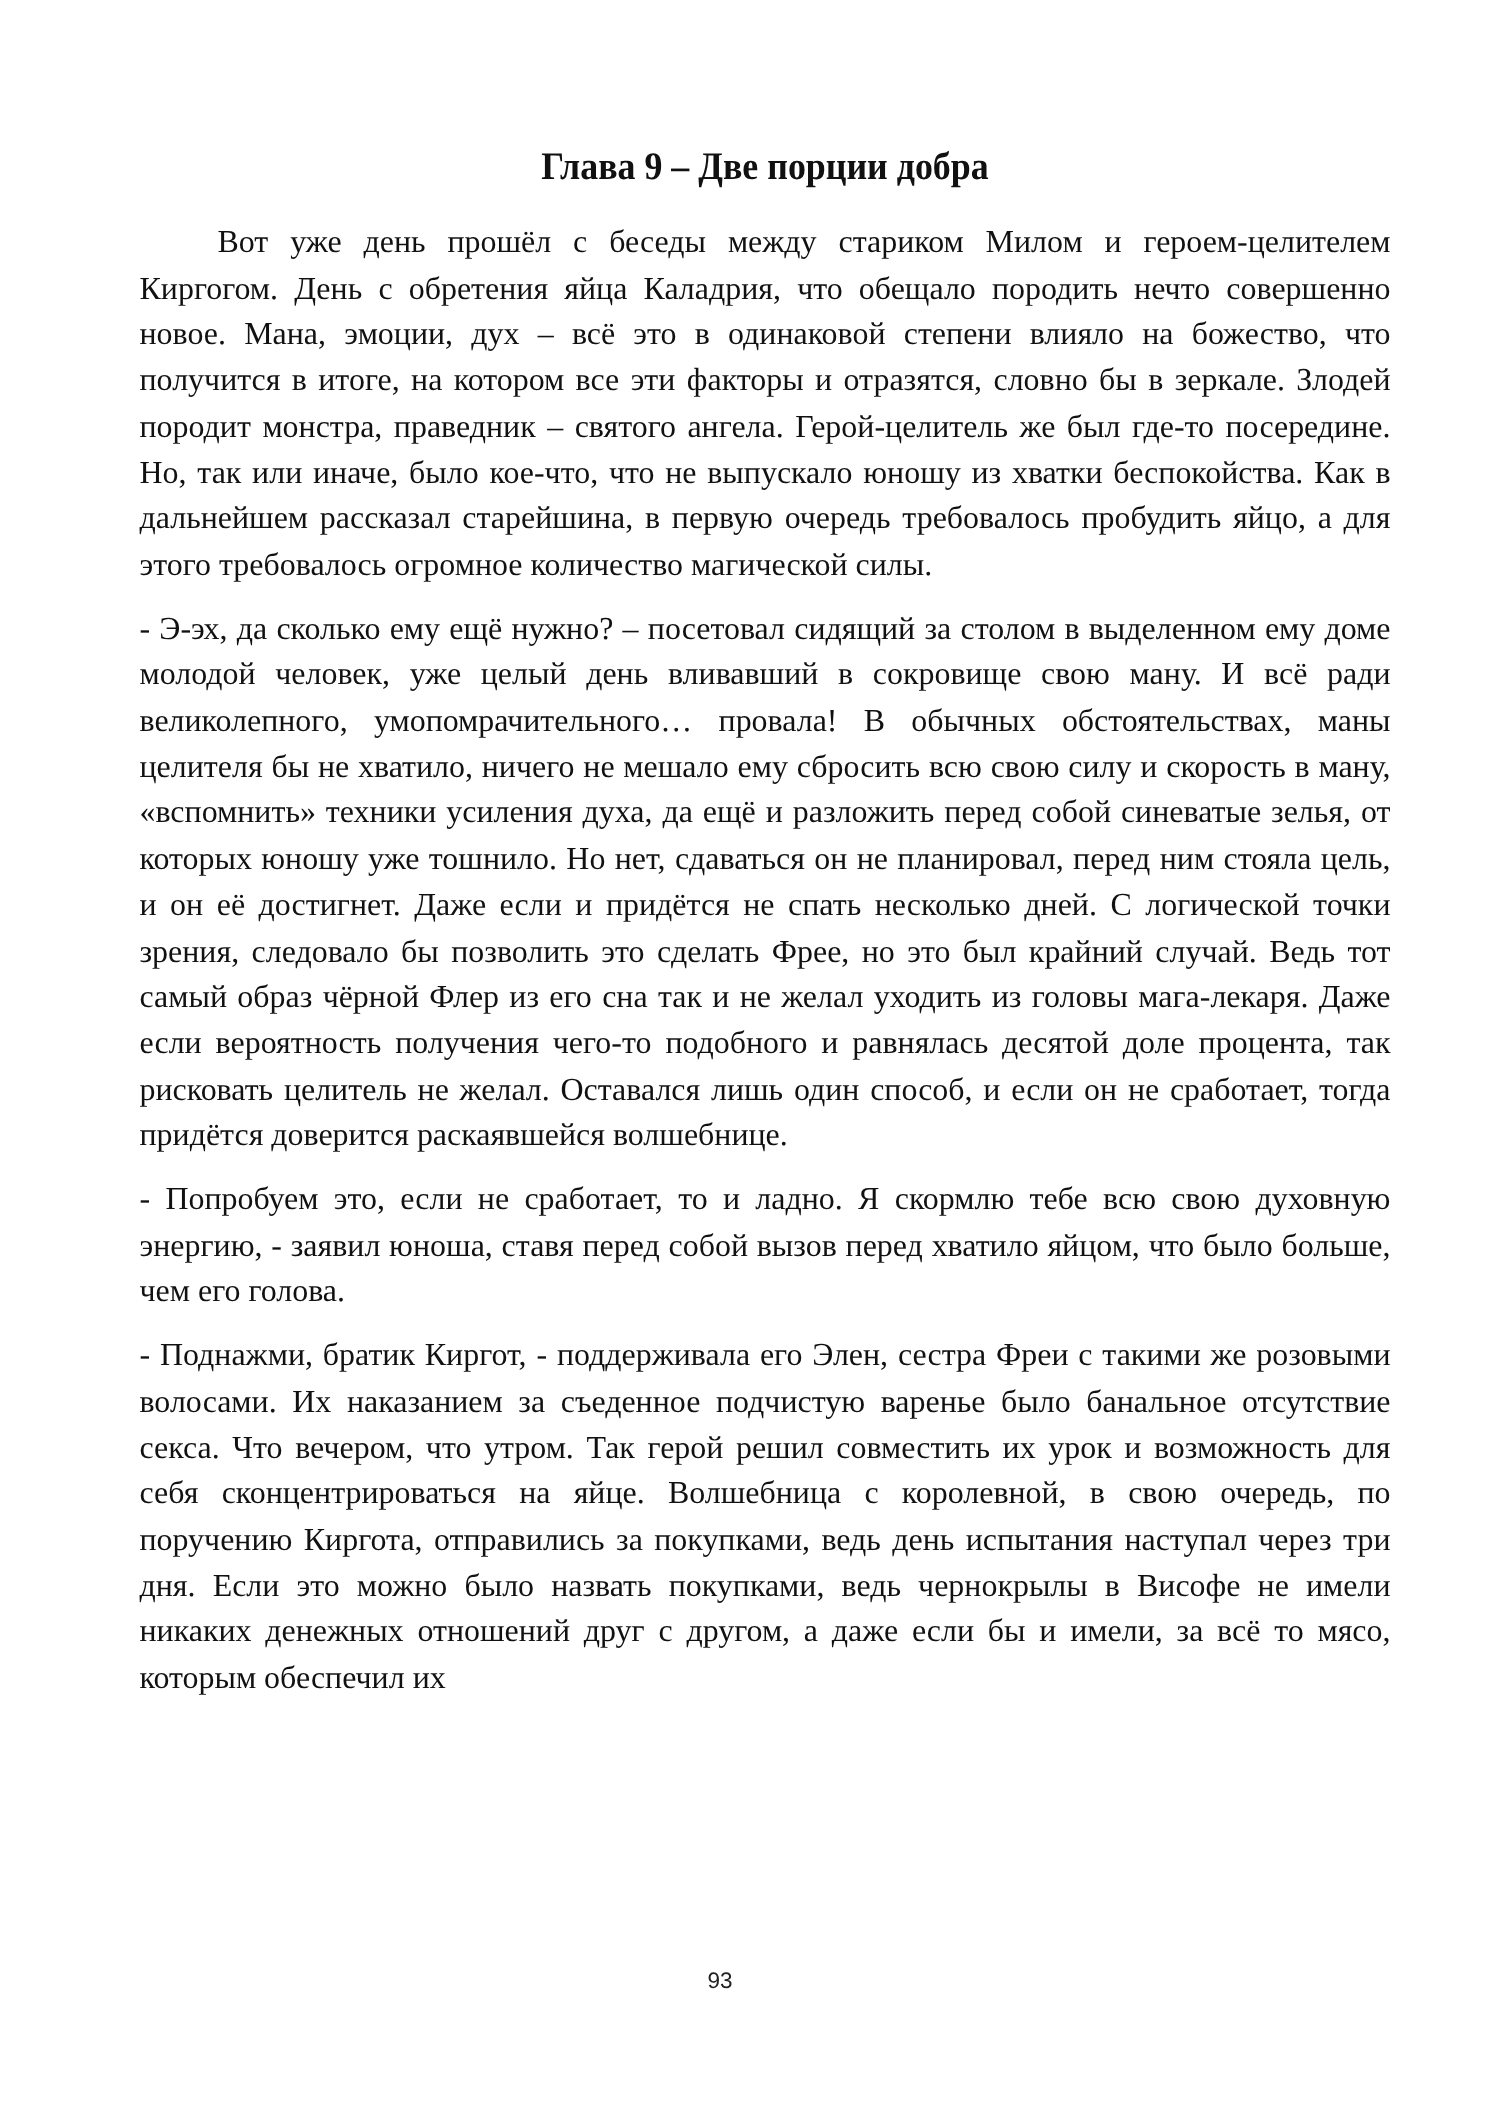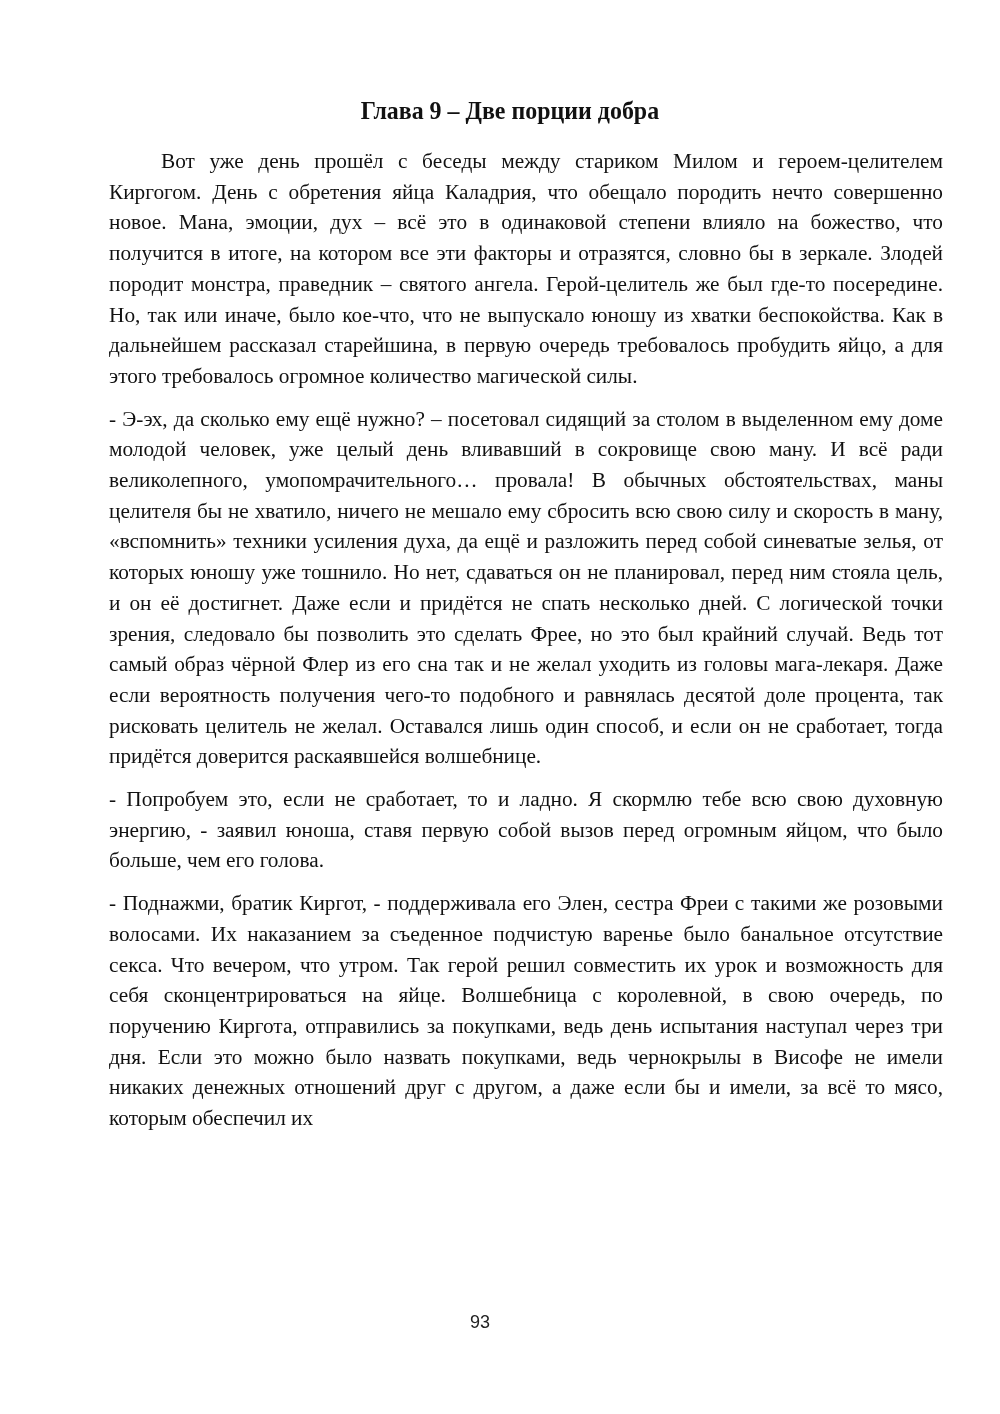--- a/index.html
+++ b/index.html
@@ -10,34 +10,34 @@
     color: #111111;
     font-size: 21.3px;
     line-height: 30.7px;
   }
   .title {
     position: absolute; left: 0; top: 94px; width: 834px;
     text-align: center; font-weight: bold; font-size: 26px;
     line-height: 34px; margin: 0;
     transform: scaleX(0.92);
   }
-  .body { position: absolute; left: 16px; top: 146px; width: 834px; }
+  .body { position: absolute; left: 0; top: 146px; width: 834px; }
   .para { margin: 0 0 12px 0; text-align: justify; }
   .para.first { text-indent: 52px; }
   .page-number {
     position: absolute; left: 0; top: 1312px; width: 960px;
     text-align: center; font-family: "Liberation Sans", sans-serif;
-    font-size: 18px; color: #222222;
+    font-size: 15px; color: #222222;
   }
 </style>
 </head>
 <body>
 
 <div class="page">
   <h1 class="title">Глава 9 – Две порции добра</h1>
   <div class="body">
     <p class="para first">Вот уже день прошёл с беседы между стариком Милом и героем-целителем Киргогом. День с обретения яйца Каладрия, что обещало породить нечто совершенно новое. Мана, эмоции, дух – всё это в одинаковой степени влияло на божество, что получится в итоге, на котором все эти факторы и отразятся, словно бы в зеркале. Злодей породит монстра, праведник – святого ангела. Герой-целитель же был где-то посередине. Но, так или иначе, было кое-что, что не выпускало юношу из хватки беспокойства. Как в дальнейшем рассказал старейшина, в первую очередь требовалось пробудить яйцо, а для этого требовалось огромное количество магической силы.</p>
     <p class="para">- Э-эх, да сколько ему ещё нужно? – посетовал сидящий за столом в выделенном ему доме молодой человек, уже целый день вливавший в сокровище свою ману. И всё ради великолепного, умопомрачительного… провала! В обычных обстоятельствах, маны целителя бы не хватило, ничего не мешало ему сбросить всю свою силу и скорость в ману, «вспомнить» техники усиления духа, да ещё и разложить перед собой синеватые зелья, от которых юношу уже тошнило. Но нет, сдаваться он не планировал, перед ним стояла цель, и он её достигнет. Даже если и придётся не спать несколько дней. С логической точки зрения, следовало бы позволить это сделать Фрее, но это был крайний случай. Ведь тот самый образ чёрной Флер из его сна так и не желал уходить из головы мага-лекаря. Даже если вероятность получения чего-то подобного и равнялась десятой доле процента, так рисковать целитель не желал. Оставался лишь один способ, и если он не сработает, тогда придётся доверится раскаявшейся волшебнице.</p>
-    <p class="para">- Попробуем это, если не сработает, то и ладно. Я скормлю тебе всю свою духовную энергию, - заявил юноша, ставя первую собой вызов перед огромным яйцом, что было больше, чем его голова.</p>
+    <p class="para">- Попробуем это, если не сработает, то и ладно. Я скормлю тебе всю свою духовную энергию, - заявил юноша, ставя перед собой вызов перед хватило яйцом, что было больше, чем его голова.</p>
     <p class="para">- Поднажми, братик Киргот, - поддерживала его Элен, сестра Фреи с такими же розовыми волосами. Их наказанием за съеденное подчистую варенье было банальное отсутствие секса. Что вечером, что утром. Так герой решил совместить их урок и возможность для себя сконцентрироваться на яйце. Волшебница с королевной, в свою очередь, по поручению Киргота, отправились за покупками, ведь день испытания наступал через три дня. Если это можно было назвать покупками, ведь чернокрылы в Висофе не имели никаких денежных отношений друг с другом, а даже если бы и имели, за всё то мясо, которым обеспечил их</p>
   </div>
 </div>
 <div class="page-number">93</div>
 
 </body></html>

